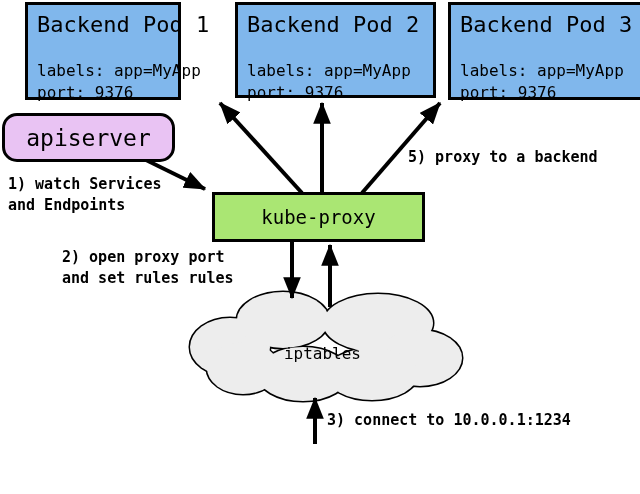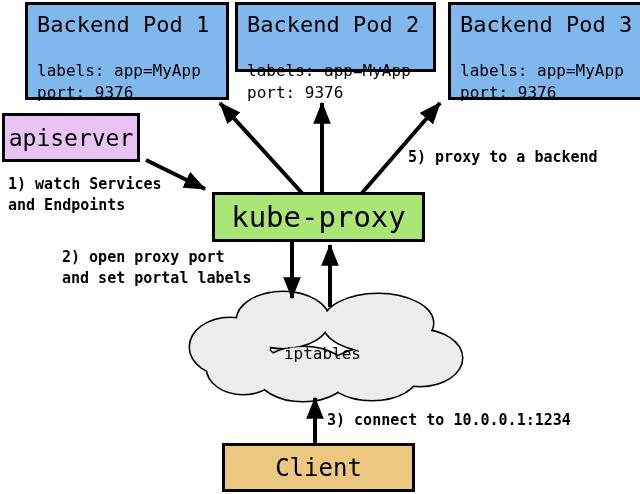--- a/index.html
+++ b/index.html
@@ -34,21 +34,21 @@
   .pod-line  { font-size: 16px; line-height: 22px; white-space: nowrap; }
   .pod-line.first { margin-top: 20px; }
 
   .label-box {
     display: flex;
     align-items: center;
     justify-content: center;
     white-space: nowrap;
   }
   .apiserver-box { background: var(--apiserver-fill, #e9c3f3); font-size: 23px; }
-  .kube-proxy-box { background: var(--kube-proxy-fill, #aae673); font-size: 29px; }
+  .kube-proxy-box { background: var(--kube-proxy-fill, #aae673); font-size: 19px; }
   .client-box { background: var(--client-fill, #ecc87e); font-size: 24px; }
 
   .cloud-label {
     position: absolute;
     left: 251px; top: 344px; width: 110px;
     text-align: right;
     font-size: 16px;
     z-index: 2;
     white-space: nowrap;
   }
@@ -99,56 +99,53 @@
       <line class="arrow-line" x1="146" y1="160" x2="205" y2="189" marker-end="url(#ah)"></line>
       <line class="arrow-line" x1="302" y1="193" x2="220" y2="103" marker-end="url(#ah)"></line>
       <line class="arrow-line" x1="322" y1="193" x2="322" y2="103" marker-end="url(#ah)"></line>
       <line class="arrow-line" x1="362" y1="193" x2="440" y2="103" marker-end="url(#ah)"></line>
       <line class="arrow-line" x1="292" y1="242" x2="292" y2="298" marker-end="url(#ah)"></line>
       <line class="arrow-line" x1="330" y1="307" x2="330" y2="245" marker-end="url(#ah)"></line>
       <line class="arrow-line" x1="315" y1="444" x2="315" y2="398" marker-end="url(#ah)"></line>
     </g>
   </svg>
 
-  <div class="box pod" style="left:25px; top:2px; width:204px; height:98px;">
+  <div class="box pod" style="left:25px; top:2px; width:156px; height:98px;">
     <div class="pod-title">Backend Pod 1</div>
     <div class="pod-line first">labels: app=MyApp</div>
     <div class="pod-line">port: 9376</div>
   </div>
 
-  <div class="box pod" style="left:235px; top:2px; width:201px; height:70px;">
+  <div class="box pod" style="left:235px; top:2px; width:201px; height:96px;">
     <div class="pod-title">Backend Pod 2</div>
     <div class="pod-line first">labels: app=MyApp</div>
     <div class="pod-line">port: 9376</div>
   </div>
 
   <div class="box pod" style="left:448px; top:2px; width:210px; height:98px;">
     <div class="pod-title">Backend Pod 3</div>
     <div class="pod-line first">labels: app=MyApp</div>
     <div class="pod-line">port: 9376</div>
   </div>
 
-  <div class="box label-box apiserver-box" style="left:2px; top:113px; width:138px; height:49px;">
+  <div class="box label-box apiserver-box" style="left:2px; top:113px; width:173px; height:49px;border-radius:15px;">
     <span>apiserver</span>
   </div>
 
   <div class="box label-box kube-proxy-box" style="left:212px; top:192px; width:213px; height:50px;">
     <span>kube-proxy</span>
   </div>
 
-  <div class="box label-box client-box" style="left:222px; top:443px; width:193px; height:49px;">
-    <span>Client</span>
-  </div>
 
   <div class="cloud-label">iptables</div>
 
   <div class="note note-1">
     <div>1) watch Services</div>
     <div>and Endpoints</div>
   </div>
   <div class="note note-2">
     <div>2) open proxy port</div>
-    <div>and set portal labels</div>
+    <div>and set rules rules</div>
   </div>
   <div class="note note-3">3) connect to 10.0.0.1:1234</div>
   <div class="note note-5">5) proxy to a backend</div>
 
 </div>
 
 </body></html>

